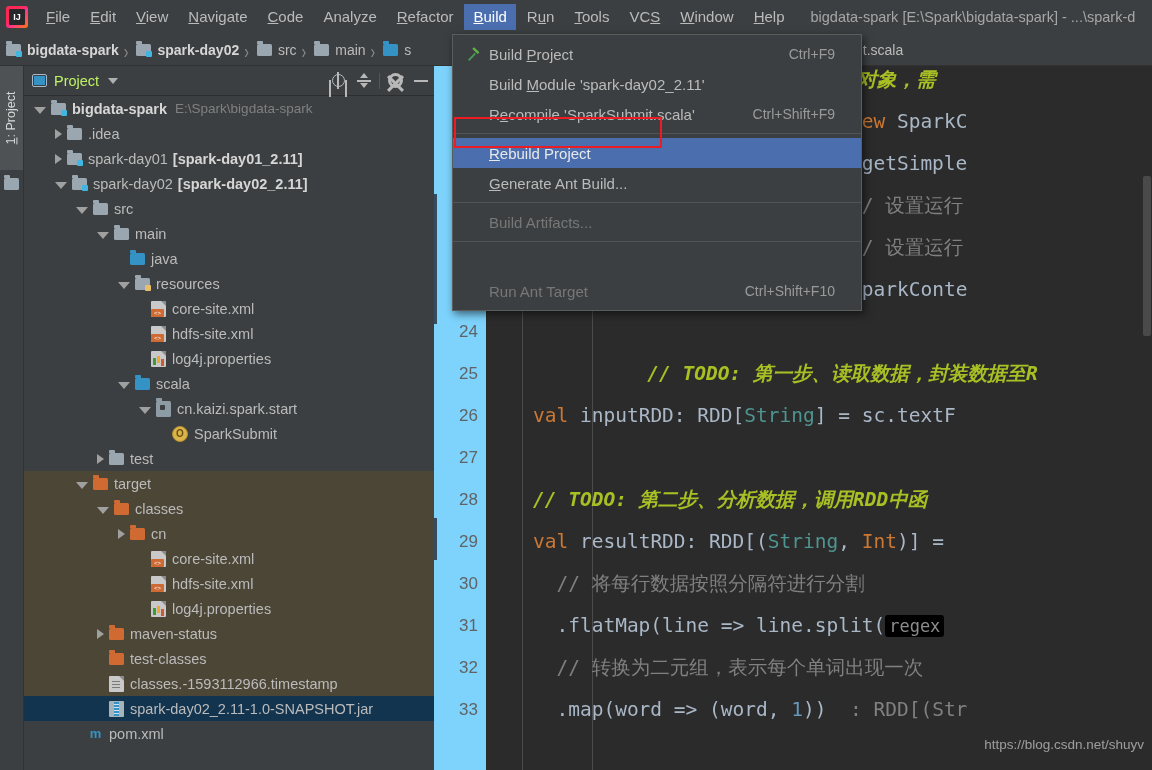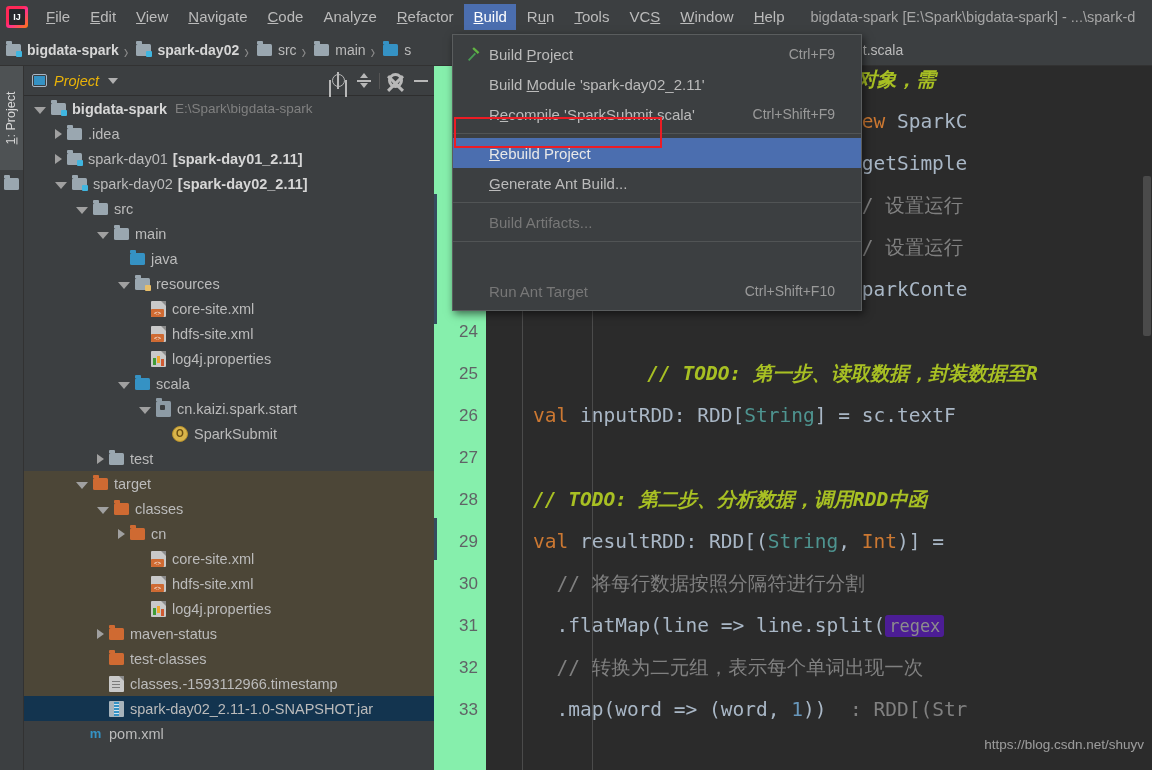--- a/index.html
+++ b/index.html
@@ -147,21 +147,21 @@
   }
   .panel-header .pi {
     width: 15px; height: 13px; margin-left: 8px; margin-right: 7px;
     border: 1.6px solid #a9b7c6; border-radius: 2px;
     box-sizing: border-box; position: relative; flex: none;
   }
   .panel-header .pi::after {
     content:""; position:absolute; left:1px; top:1px; right:1px; bottom:1px;
     background:#3592c4;
   }
-  .panel-title { font-size: 14.5px; color: #eab308; font-style: italic; }
+  .panel-title { font-size: 14.5px; color: #bef264; }
   .chev-down {
     width: 0; height: 0; margin-left: 9px;
     border-left: 5px solid transparent;
     border-right: 5px solid transparent;
     border-top: 6px solid #b0b0b0;
   }
   .hdr-icons {
     margin-left: auto; display: flex; align-items: center; height: 100%;
   }
   .hdr-ico { width: 26px; height: 100%; display:flex; align-items:center; justify-content:center; }
@@ -308,21 +308,21 @@
   
   .editor {
     position: absolute; left: 434px; top: 66px;
     width: 718px; height: 704px;
     background: #2b2b2b;
     overflow: hidden;
   }
   .gutter {
     position: absolute; left: 0; top: 0;
     width: 52px; height: 704px;
-    background: #86efac;
+    background: #7dd3fc;
   }
   .gutter-mark {
     position: absolute; left: 0; width: 3px; background: #354b5e;
   }
   .code-area {
     position: absolute; left: 52px; top: 0; right: 0; bottom: 0;
   }
   .cline {
     position: absolute; left: 0; width: 100%;
     height: 42px; line-height: 42px;
@@ -339,21 +339,21 @@
   .indent-guide {
     position: absolute; width: 1px; background: #4b4b4b;
   }
   .k-kw   { color: #cc7832; }
   .k-plain{ color: #a9b7c6; }
   .k-type { color: #4e9490; }
   .k-cmt  { color: #808080; }
   .k-todo { color: #a8c023; font-style: italic; font-weight: bold; }
   .k-num  { color: #6897bb; }
   .k-hint {
-    color: #8c8c8c; background: #4c1d95;
+    color: #8c8c8c; background: #000000;
     border-radius: 3px; padding: 1px 4px;
     font-size: 17px;
   }
 
   
   .popup {
     position: absolute; left: 452px; top: 34px;
     width: 410px;
     background: #3c3f41;
     border: 1px solid #5a5d5e;

